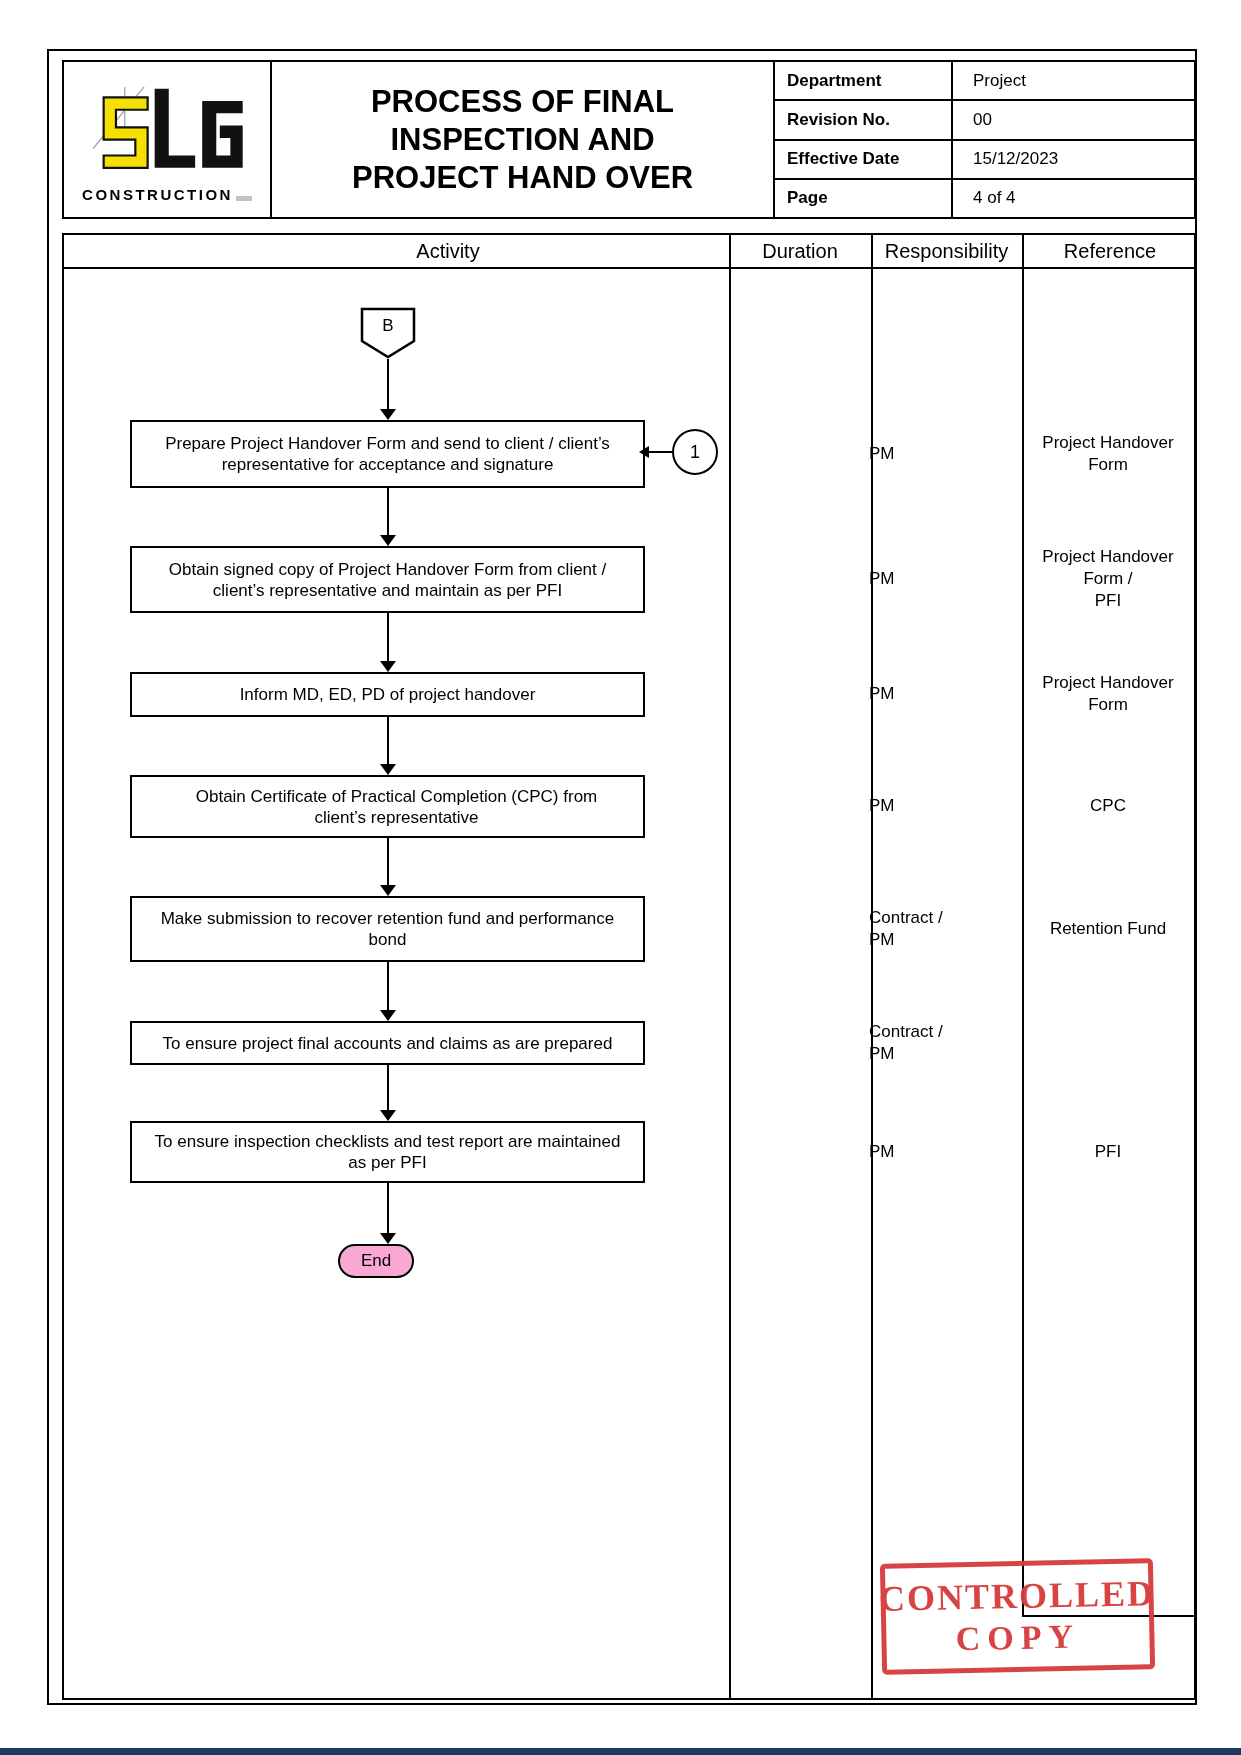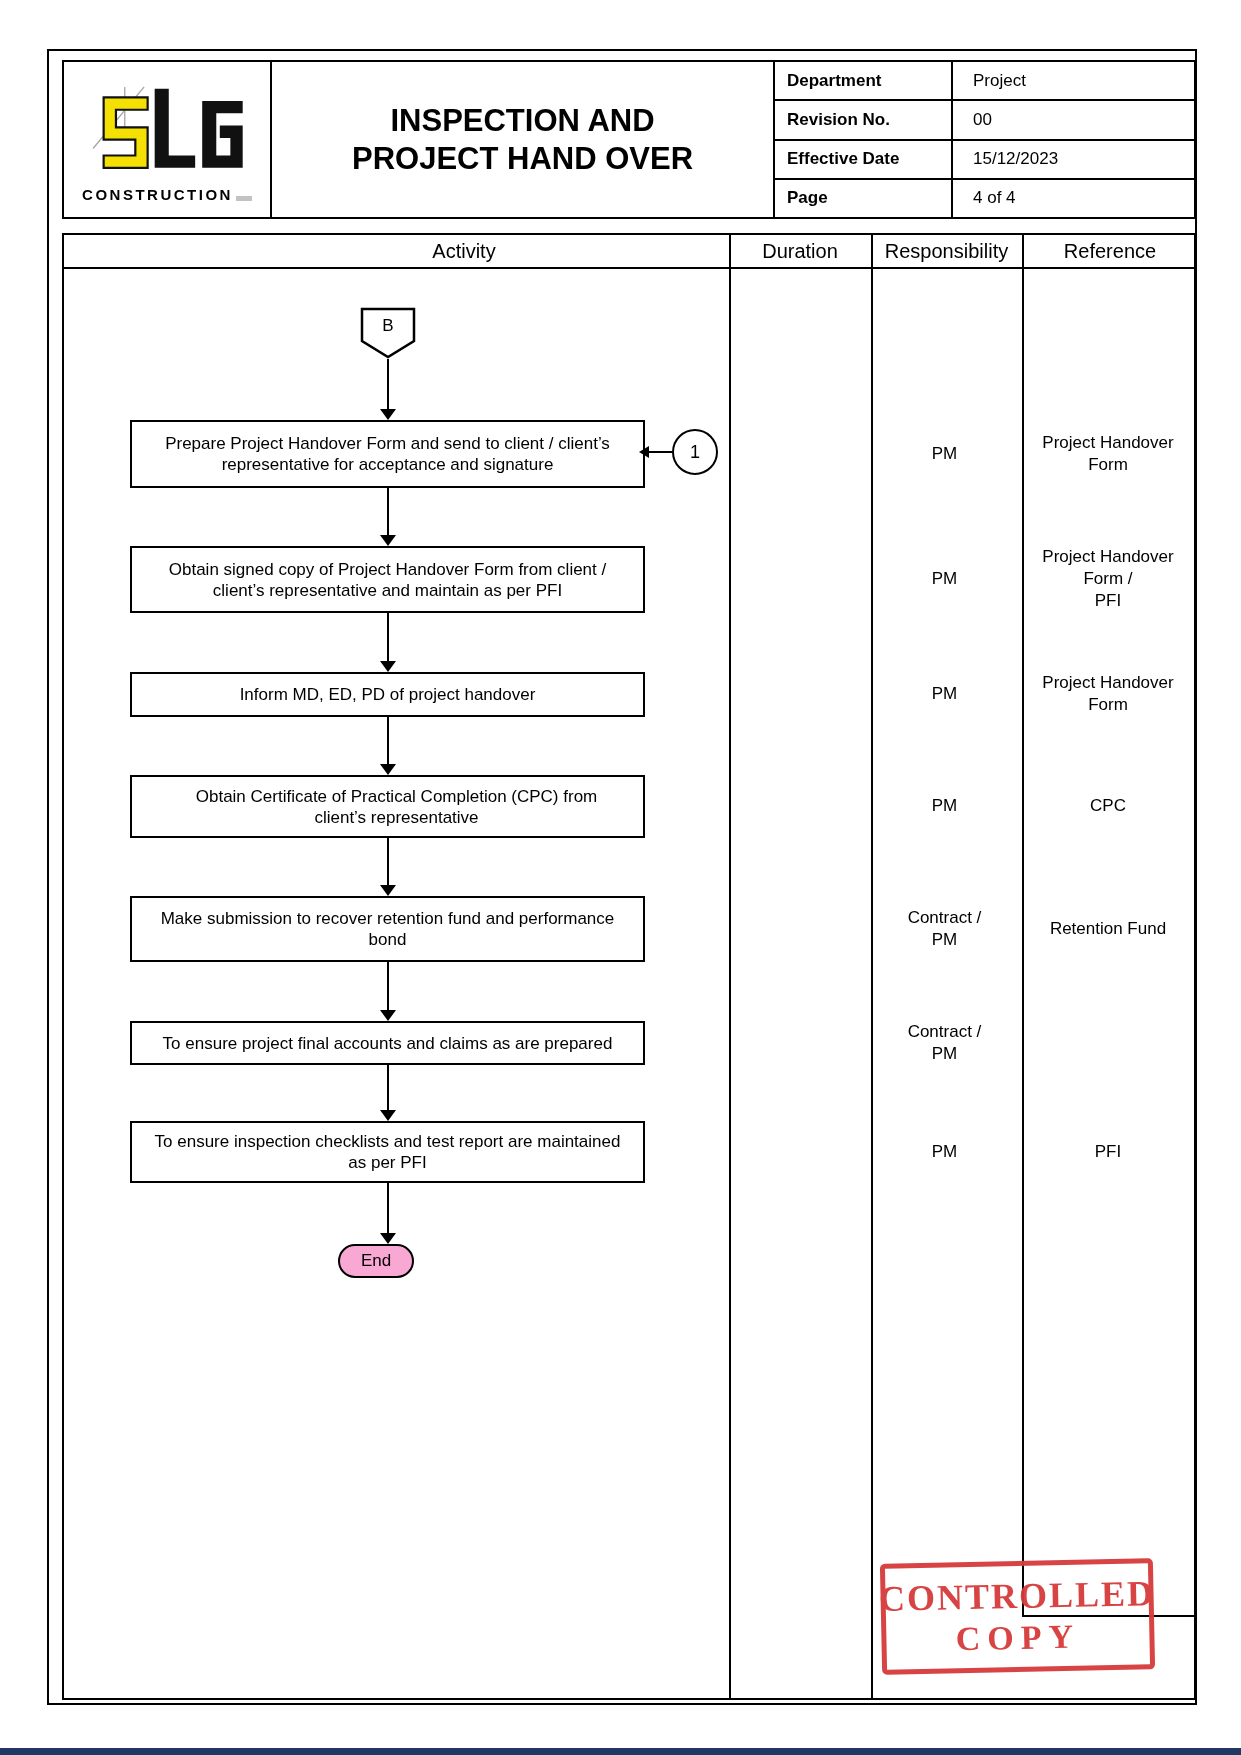--- a/index.html
+++ b/index.html
@@ -24,35 +24,35 @@
   .info-value{flex:1;font-size:17px;display:flex;align-items:center;padding-left:20px;}
   
   .activity-table{left:62px;top:233px;width:1134px;height:1467px;border:2px solid #000;}
   .col-line{position:absolute;top:0;width:2px;background:#000;}
   .col-line.c1{left:665px;height:1463px;}
   .col-line.c2{left:807px;height:1463px;}
   .col-line.c3{left:958px;height:1380px;}
   .ref-bottom{position:absolute;left:958px;top:1380px;width:174px;height:2px;background:#000;}
   .head-row{position:absolute;left:0;top:0;width:100%;height:32px;border-bottom:2px solid #000;}
   .col-head{position:absolute;top:0;height:32px;display:flex;align-items:center;justify-content:center;font-size:20px;}
-  .col-head.h-activity{left:16px;width:768px;}
+  .col-head.h-activity{left:0;width:768px;}
   .col-head.h-duration{left:665px;width:142px;}
   .col-head.h-resp{left:807px;width:151px;}
   .col-head.h-ref{left:958px;width:176px;}
   
   .flow-box{left:130px;width:515px;border:2px solid #000;background:#fff;display:flex;align-items:center;justify-content:center;text-align:center;font-size:17px;line-height:21px;padding:2px 18px;}
   .varrow{width:16px;}
   .varrow .shaft{width:2px;background:#000;margin:0 auto;height:calc(100% - 11px);}
   .varrow .head{width:0;height:0;border-left:8px solid transparent;border-right:8px solid transparent;border-top:11px solid #000;margin:0 auto;}
   .end-pill{left:338px;top:1244px;width:76px;height:34px;border:2px solid #000;border-radius:17px;display:flex;align-items:center;justify-content:center;font-size:17px;background:#f9a8d4;}
   .circle-ref{left:672px;top:429px;width:46px;height:46px;border:2px solid #000;border-radius:50%;display:flex;align-items:center;justify-content:center;font-size:18px;background:#fff;}
   .harrow{left:649px;top:451px;width:23px;height:2px;background:#000;}
   .harrow .head{position:absolute;left:-10px;top:-5px;width:0;height:0;border-top:6px solid transparent;border-bottom:6px solid transparent;border-right:10px solid #000;}
   
-  .resp-cell{left:869px;width:151px;text-align:center;font-size:17px;line-height:22px;white-space:pre-line;}
+  .resp-cell{left:869px;width:151px;font-size:17px;line-height:22px;white-space:pre-line;}
   .ref-cell{left:1020px;width:176px;text-align:center;font-size:17px;line-height:22px;white-space:pre-line;}
   
   .stamp{left:881px;top:1561px;width:273px;height:111px;border:5px solid #d63b3b;border-radius:5px;color:#d63b3b;
     display:flex;flex-direction:column;align-items:center;justify-content:center;
     font-family:"Liberation Serif",serif;font-weight:bold;transform:rotate(-1.2deg);opacity:.95;background:rgba(255,255,255,0.0);}
   .stamp .l1{font-size:36px;letter-spacing:2px;line-height:42px;}
   .stamp .l2{font-size:34px;letter-spacing:7px;line-height:42px;}
   
   .bottom-strip{left:0;bottom:0;width:1241px;height:7px;background:#1f3864;}
 </style>
@@ -77,20 +77,21 @@
 
         <path d="M140,22 L186,22 L186,36 L156,36 L156,84 L172,84 L172,64 L160,64 L160,50 L186,50 L186,98 L140,98 Z" fill="#111"></path>
       </svg>
       <div class="logo-caption">
         <span>CONSTRUCTION</span>
         <span class="logo-fineprint"></span>
       </div>
     </div>
 
     <div class="title-cell">
+      <div class="title-line">PROCESS OF FINAL</div>
       <div class="title-line">INSPECTION AND</div>
       <div class="title-line">PROJECT HAND OVER</div>
     </div>
 
     <div class="info-cell">
       <div class="info-row">
         <div class="info-label">Department</div>
         <div class="info-value">Project</div>
       </div>
       <div class="info-row">

